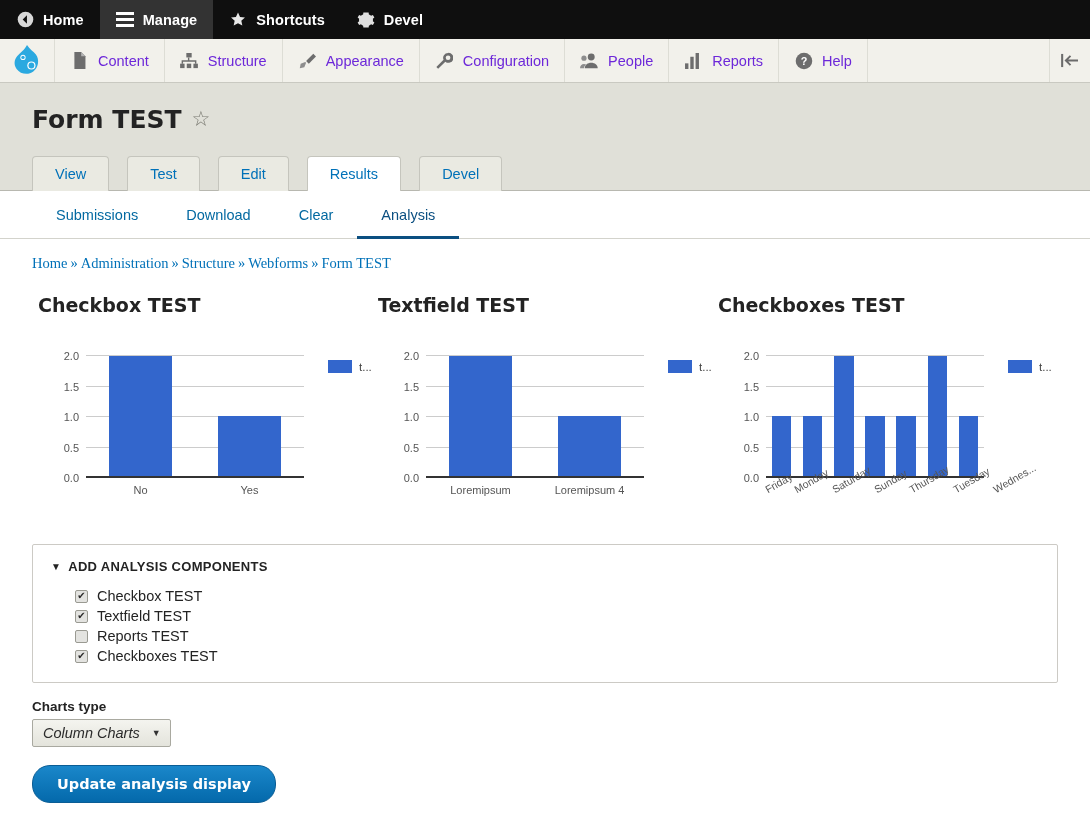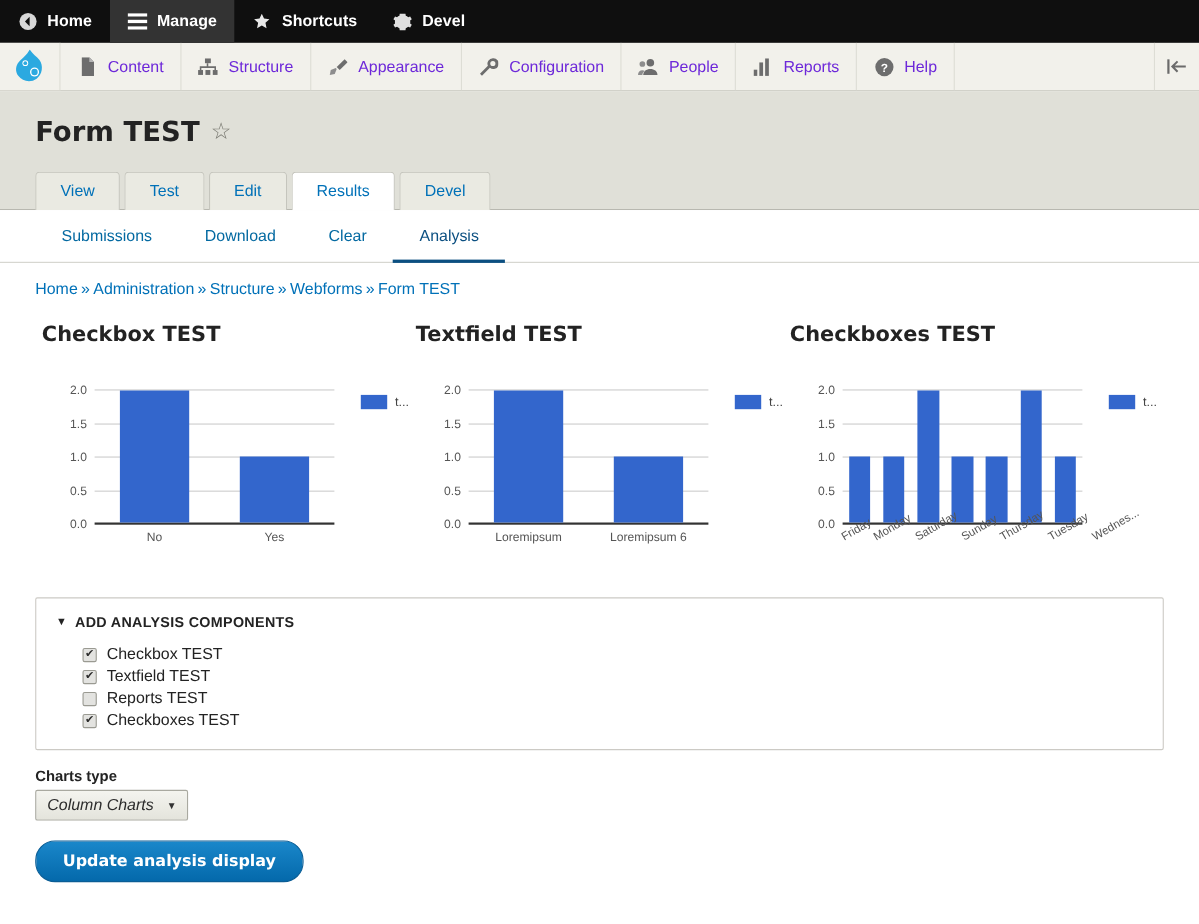--- a/index.html
+++ b/index.html
@@ -75,21 +75,21 @@
   .page-title {
     font-size: 25px;
     font-weight: bold;
     color: #232323;
     margin: 0 0 22px 0;
     display: flex; align-items: center; gap: 10px;
     font-family: "DejaVu Sans", sans-serif;
   }
   .star-icon { color: #7a7a72; font-size: 21px; cursor: pointer; line-height: 1; }
 
-  .primary-tabs { display: flex; gap: 4px; margin-bottom: -1px; }
+  .primary-tabs { display: flex; gap: 18px; margin-bottom: -1px; }
   .ptab {
     padding: 9px 22px;
     font-size: 14.5px;
     color: #0071b8;
     background: #eaeae2;
     border: 1px solid #c5c5bd;
     border-bottom: none;
     border-radius: 4px 4px 0 0;
     cursor: pointer;
   }
@@ -110,20 +110,21 @@
     border-bottom: 3px solid transparent;
     margin-bottom: -1px;
   }
   .stab.active { color: #0b4f81; font-weight: normal; border-bottom-color: #0b4f81; }
 
   
   .breadcrumb {
     padding: 16px 32px 8px 32px;
     font-size: 14.5px;
     color: #0071b8;
+    font-family: Liberation Serif, serif;
   }
   .breadcrumb a { color: #0071b8; text-decoration: none; cursor: pointer; }
   .breadcrumb .sep { color: #0071b8; margin: 0 3px; }
 
   
   .charts-row {
     display: flex;
     padding: 8px 10px 0 10px;
   }
   .chart-block { width: 340px; padding-left: 28px; }
@@ -471,21 +472,21 @@
           <div class="bars">
             <div class="bar-slot">
               <div class="bar" style="height: 100%; background: rgb(51, 102, 204);"></div>
             </div>
             <div class="bar-slot">
               <div class="bar" style="height: 50%; background: rgb(51, 102, 204);"></div>
             </div>
           </div>
           <div class="xlabels">
             <div class="xlabel">Loremipsum</div>
-            <div class="xlabel">Loremipsum 6</div>
+            <div class="xlabel">Loremipsum 4</div>
           </div>
         </div>
       <div class="legend">
         <span class="legend-swatch"></span>
         <span class="legend-text">t...</span>
       </div>
     </div>
   </div>
   <div class="chart-block">
     <div class="chart-title">Checkboxes TEST</div>

